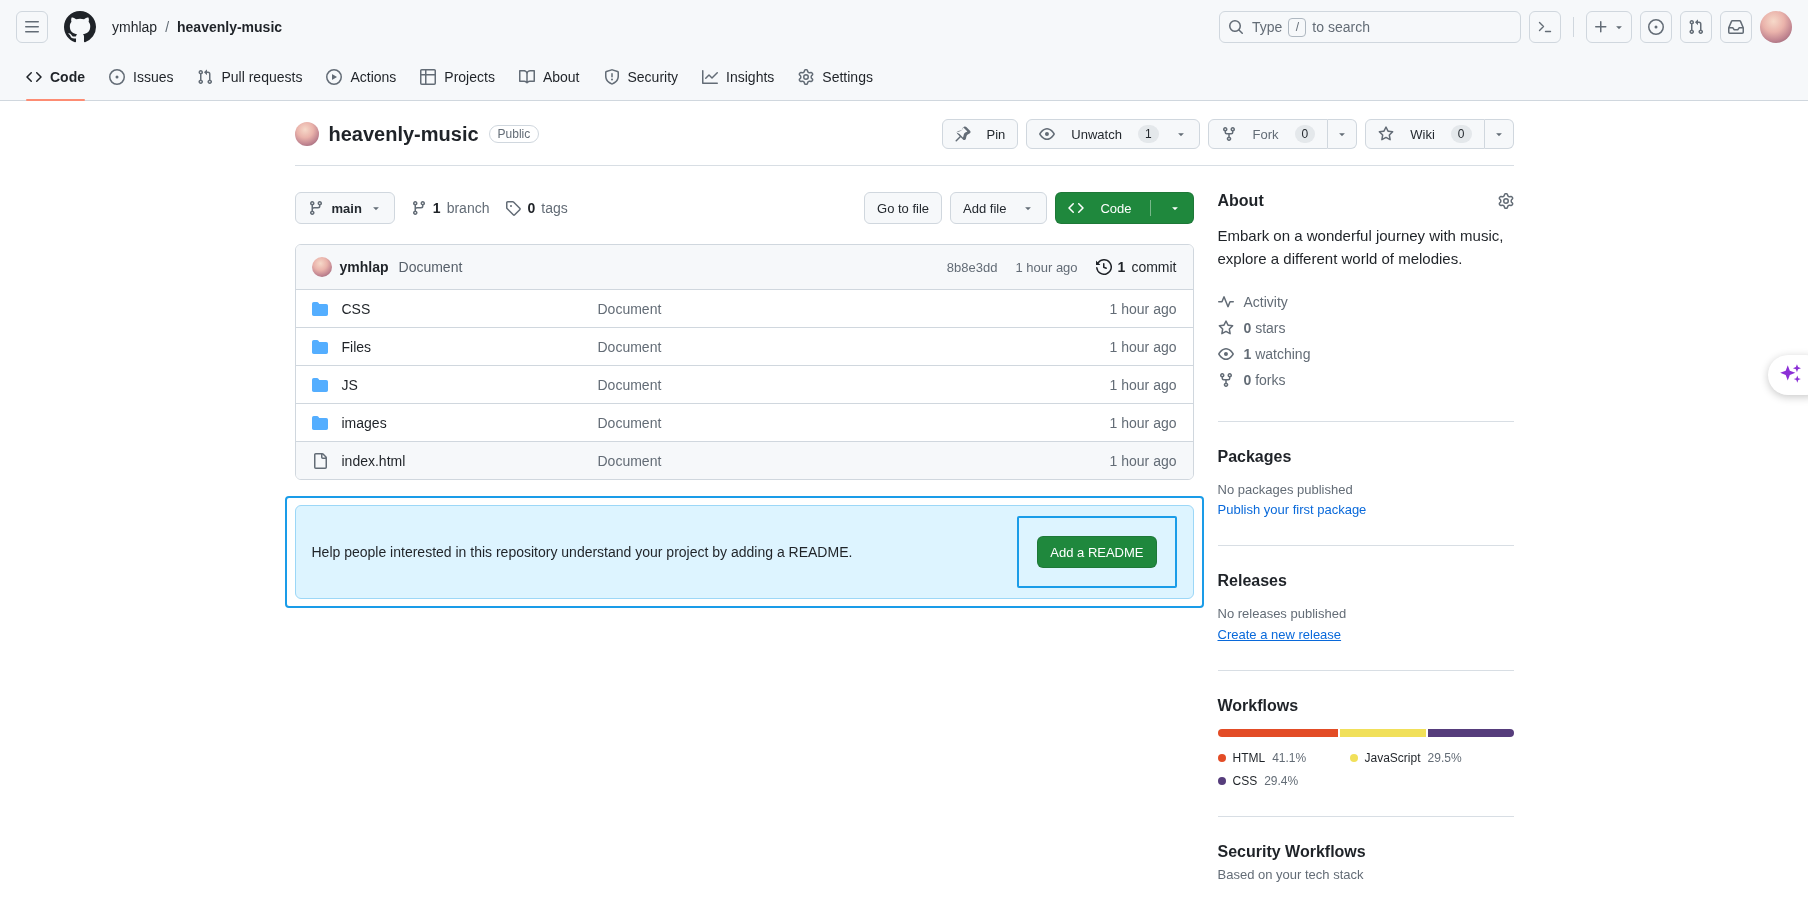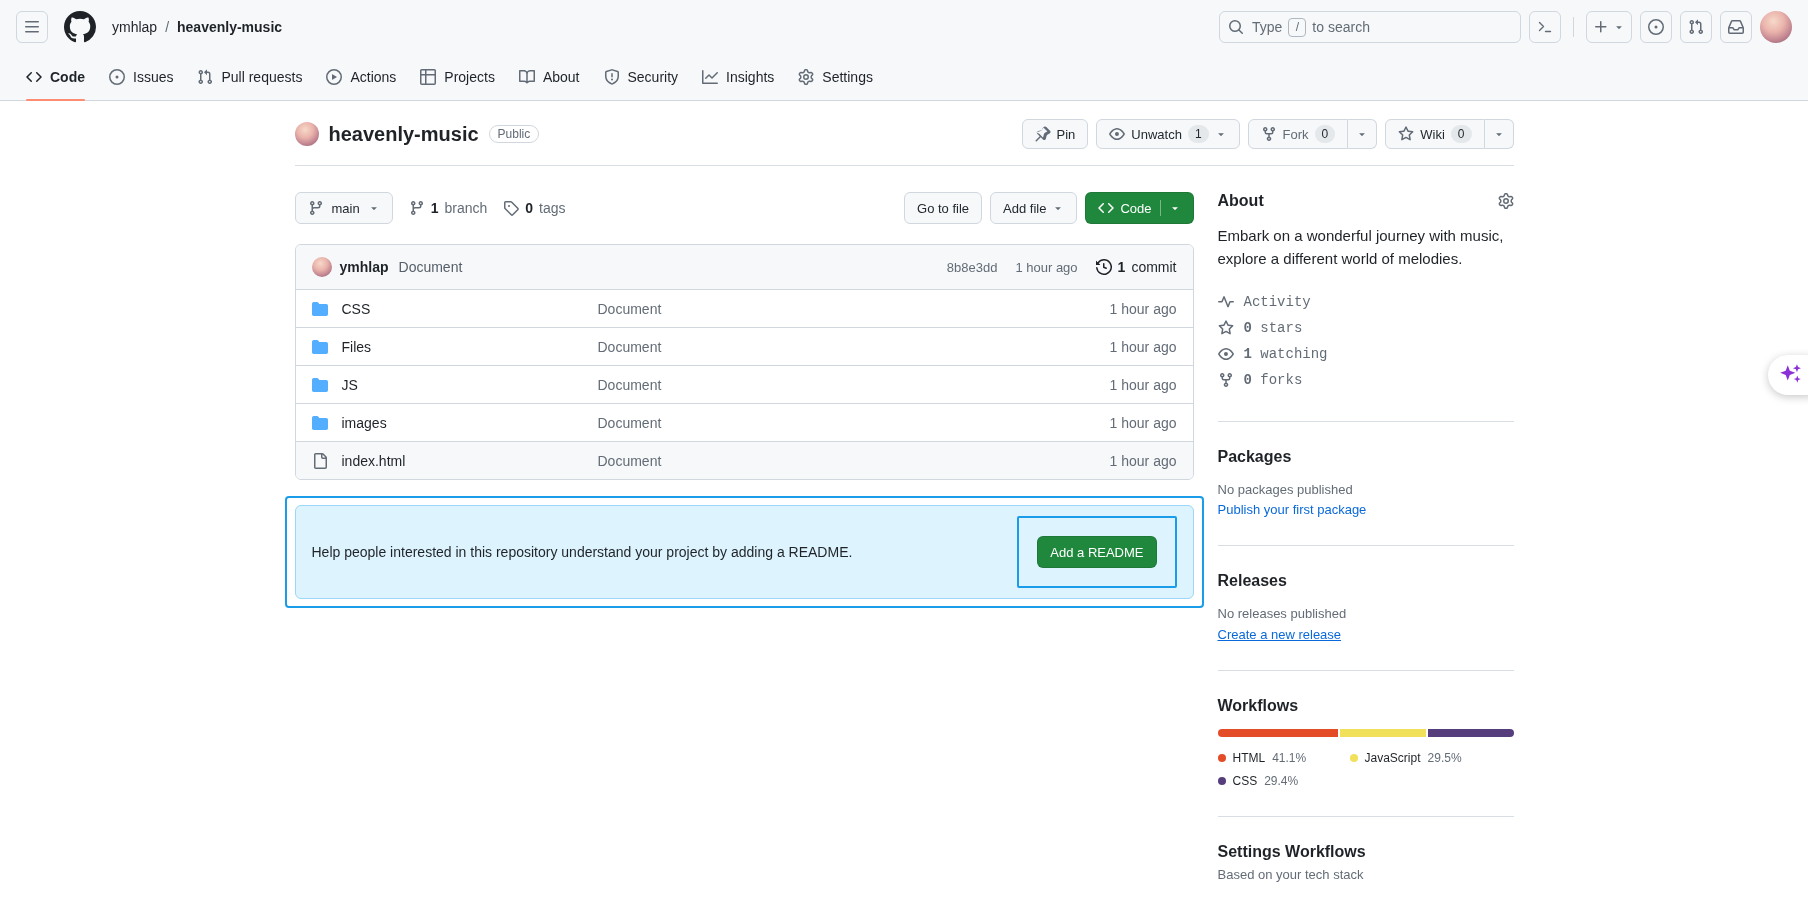--- a/index.html
+++ b/index.html
@@ -42,37 +42,37 @@
     height:2px; border-radius:3px; background:#fd8c73; }
 
   
   .container { width:1219px; margin:0 auto; }
   .repo-head-row { display:flex; align-items:center; padding-top:18px; }
   .repo-title { display:flex; align-items:center; gap:10px; }
   .repo-title .name { font-size:20px; font-weight:600; }
   .badge-pill { font-size:12px; color:#636c76; border:1px solid #d0d7de; border-radius:999px;
     padding:1px 8px; font-weight:400; }
   .head-actions { margin-left:auto; display:flex; align-items:center; gap:8px; }
-  .btn { display:inline-flex; align-items:center; gap:6px; height:30px; padding:0 12px;
+  .btn { display:inline-flex; align-items:center; gap:16px; height:30px; padding:0 12px;
     background:#f6f8fa; border:1px solid #d0d7de; border-radius:6px; font-size:13px;
     color:#24292f; cursor:pointer; font-weight:500; }
   .btn .octicon { color:#636c76; }
   .count-pill { background:rgba(175,184,193,.25); border-radius:999px; font-size:12px;
     padding:0 7px; line-height:18px; font-weight:500; }
   .btn-group { display:inline-flex; }
   .btn-group .btn:first-child { border-top-right-radius:0; border-bottom-right-radius:0; }
   .btn-group .btn.caret-seg { border-left:0; border-top-left-radius:0; border-bottom-left-radius:0; padding:0 8px; }
   .head-divider { border:0; border-bottom:1px solid #d8dee4; margin-top:16px; }
 
   .main-grid { display:grid; grid-template-columns:minmax(0,1fr) 296px; column-gap:24px; margin-top:26px; }
 
   
   .toolbar { display:flex; align-items:center; }
   .btn-32 { height:32px; }
-  .branch-btn { font-weight:400; gap:8px; }
+  .branch-btn { font-weight:700; gap:8px; }
   .meta-link { display:inline-flex; align-items:center; gap:6px; margin-left:16px; color:#636c76;
     font-size:14px; cursor:pointer; }
   .meta-link b { color:#1f2328; font-weight:700; }
   .toolbar-right { margin-left:auto; display:flex; align-items:center; gap:8px; }
   .btn-primary { background:#1f883d; border-color:rgba(27,31,36,.15); color:#fff; font-weight:500; }
   .btn-primary .octicon { color:#fff; }
   .code-sep { width:1px; height:16px; background:rgba(255,255,255,.4); margin:0 2px; }
 
   
   .file-table { margin-top:20px; border:1px solid #d0d7de; border-radius:6px; overflow:hidden; }
@@ -101,21 +101,21 @@
   .banner .readme-btn { height:32px; }
 
   
   .sidebar { font-size:14px; }
   .sb-section { padding:0 0 28px; }
   .sb-section + .sb-section { border-top:1px solid #d8dee4; padding-top:26px; }
   .sb-h { font-size:16px; font-weight:700; margin-bottom:14px; display:flex; align-items:center; }
   .sb-h .gear { margin-left:auto; color:#636c76; cursor:pointer; display:flex; }
   .about-desc { font-size:15px; line-height:1.55; margin-bottom:18px; }
   .sb-stat { display:flex; align-items:center; gap:10px; color:#636c76; font-size:14px;
-    padding:5px 0; cursor:pointer;font-family:Liberation Mono, monospace; }
+    padding:5px 0; cursor:pointer; }
   .sb-stat b { color:#636c76; font-weight:700; }
   .sb-empty { color:#636c76; font-size:13px; line-height:1.6; }
   .sb-link { color:#0969da; font-size:13px; cursor:pointer; display:inline-block; margin-top:2px; }
   .sb-link.u { text-decoration:underline; }
   .lang-bar { display:flex; height:8px; border-radius:6px; overflow:hidden; gap:2px; margin-bottom:14px; }
   .lang-bar span { height:100%; }
   .lang-legend { display:flex; flex-wrap:wrap; column-gap:14px; row-gap:9px; }
   .lang-item { display:flex; align-items:center; gap:7px; font-size:12px; cursor:pointer; min-width:118px; }
   .lang-item .dot { width:8px; height:8px; border-radius:50%; }
   .lang-item .pct { color:#636c76; }
@@ -599,21 +599,21 @@
           <a class="lang-item">
             <span class="dot" style="background: rgb(86, 61, 124);"></span>
             <span>CSS</span>
             <span class="pct">29.4%</span>
           </a>
         </div>
       </section>
 
       <section class="sb-section">
         <div class="sb-h" style="margin-bottom:0">
-          <span>Settings Workflows</span>
+          <span>Security Workflows</span>
         </div>
         <div class="wf-sub">Based on your tech stack</div>
       </section>
     </aside>
   </div>
 </div>
 
 <div class="spark-pill">
   <svg width="26" height="26" viewBox="0 0 24 24">
       <use href="#i-sparkles"></use>

